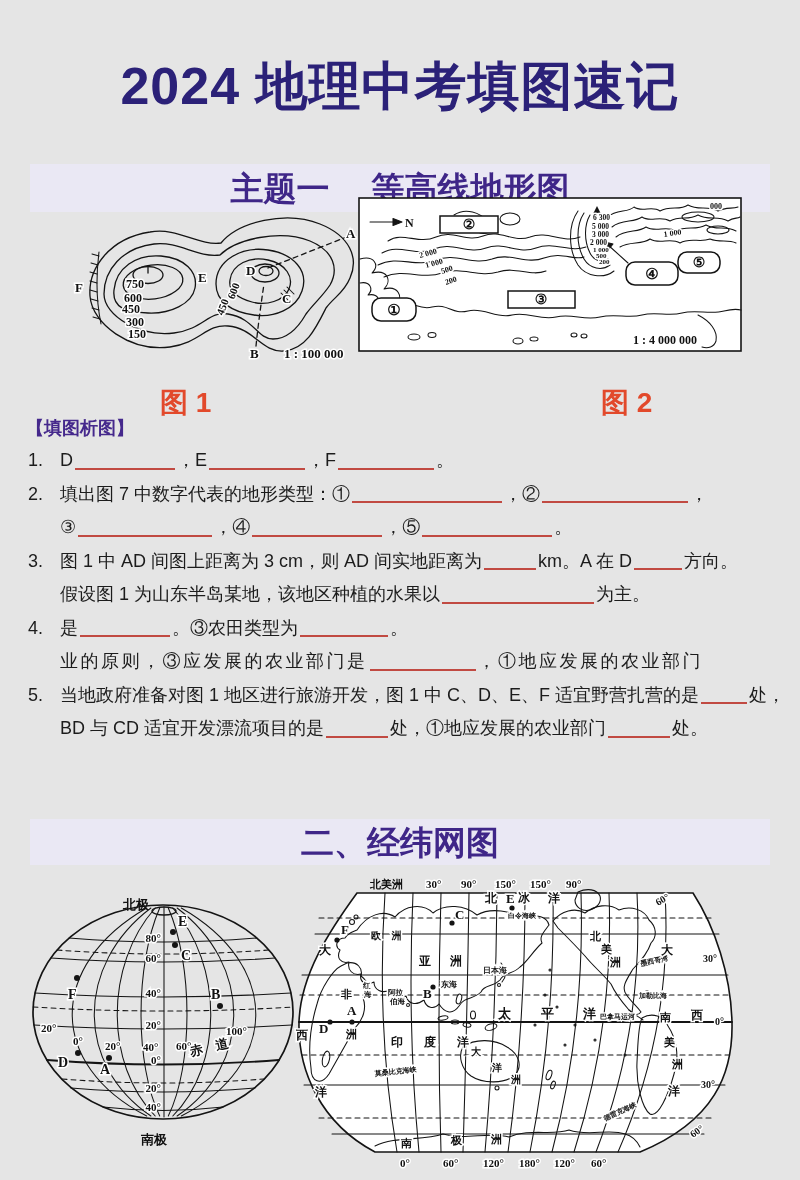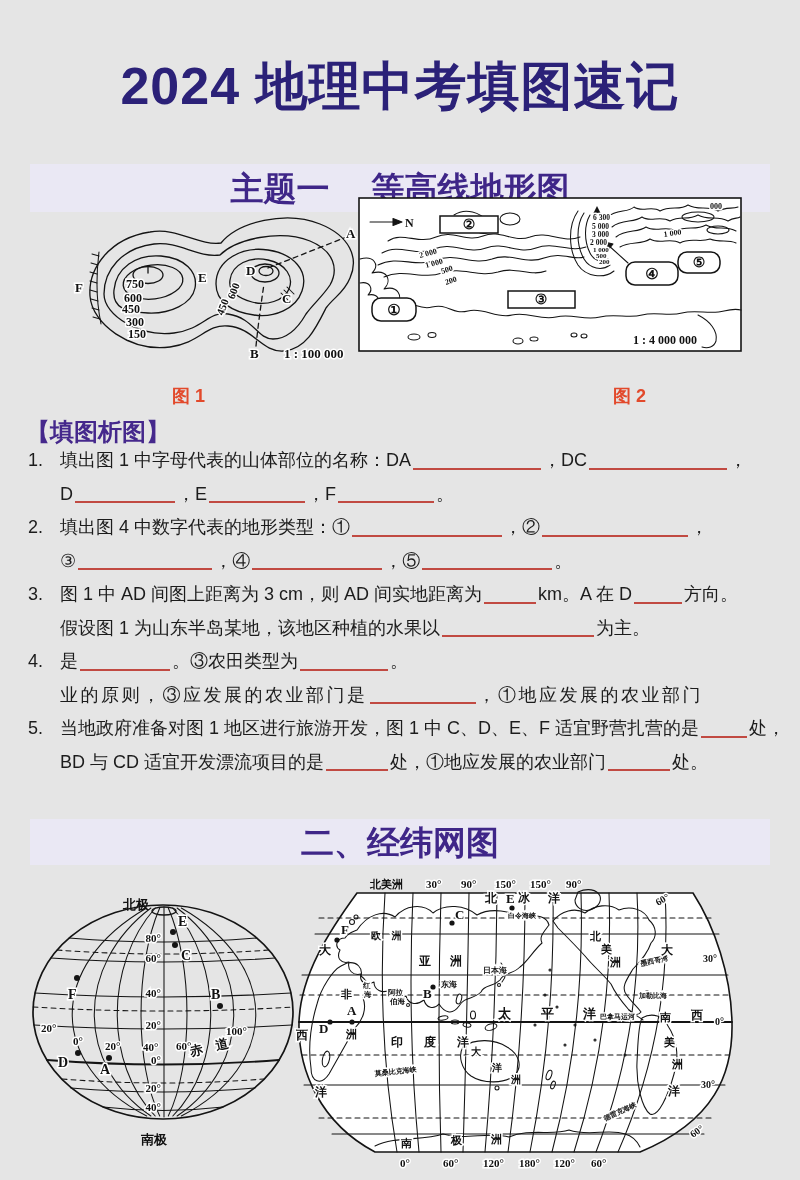--- a/index.html
+++ b/index.html
@@ -5,24 +5,24 @@
   html,body{margin:0;padding:0;background:#fff;}
   .page{position:relative;width:800px;height:1180px;background:#e5e5e5;overflow:hidden;
         font-family:"Liberation Sans",sans-serif;color:#1c1c1c;}
   .title{position:absolute;top:52px;left:0;width:100%;text-align:center;
          font-size:52px;font-weight:bold;color:#2b2178;letter-spacing:1px;}
   .banner{position:absolute;left:30px;right:30px;height:48px;background:#eae8f4;
           color:#3f2688;font-size:33px;font-weight:bold;text-align:center;line-height:50px;}
   #banner1{top:140px;margin-top:24px;}
   #banner2{top:819px;height:46px;line-height:48px;}
   .fig{position:absolute;}
-  .caption{position:absolute;color:#e2492b;font-weight:bold;font-size:18px;margin-left:12px;}
+  .caption{position:absolute;color:#e2492b;font-weight:bold;font-size:28px;}
   #cap1{left:160px;top:384px;}
   #cap2{left:601px;top:384px;}
-  .sec-heading{position:absolute;left:26px;top:416px;font-size:24px;font-weight:bold;color:#45288c;}
+  .sec-heading{position:absolute;left:26px;top:416px;font-size:18px;font-weight:bold;color:#45288c;}
   .questions{position:absolute;left:28px;top:444px;right:10px;}
   .q{display:flex;align-items:flex-start;}
   .q-num{width:32px;flex:none;font-size:18px;line-height:33.5px;}
   .q-body{flex:1;}
   .q-line{font-size:18px;line-height:33.5px;white-space:nowrap;}
   .q-text.ls{letter-spacing:2.5px;}
   .blank{display:inline-block;border-bottom:2px solid #c14a42;height:1em;
          vertical-align:-0.22em;margin:0 2px;}
   svg{overflow:visible;display:block;}
   .ln{fill:none;stroke:#141414;stroke-width:1.3;stroke-linejoin:round;stroke-linecap:round;}
@@ -167,28 +167,27 @@
 
   <div class="caption" id="cap1">图 1</div>
   <div class="caption" id="cap2">图 2</div>
 
   <div class="sec-heading">【填图析图】</div>
 
   <div class="questions">
       <div class="q">
         <div class="q-num">1.</div>
         <div class="q-body">
-          <div class="q-line"><span class="q-text">填出图 1 中字母代表的山体部位的名称：DA</span><span class="blank" style="width: 128px;"></span><span class="q-text">，DC</span><span class="blank" style="width: 138px;"></span><span class="q-text">，</span></div>
           <div class="q-line"><span class="q-text">D</span><span class="blank" style="width: 100px;"></span><span class="q-text">，E</span><span class="blank" style="width: 96px;"></span><span class="q-text">，F</span><span class="blank" style="width: 96px;"></span><span class="q-text">。</span></div>
         </div>
       </div>
       <div class="q">
         <div class="q-num">2.</div>
         <div class="q-body">
-          <div class="q-line"><span class="q-text">填出图 4 中数字代表的地形类型：①</span><span class="blank" style="width: 150px;"></span><span class="q-text">，②</span><span class="blank" style="width: 146px;"></span><span class="q-text">，</span></div>
+          <div class="q-line"><span class="q-text">填出图 7 中数字代表的地形类型：①</span><span class="blank" style="width: 150px;"></span><span class="q-text">，②</span><span class="blank" style="width: 146px;"></span><span class="q-text">，</span></div>
           <div class="q-line"><span class="q-text">③</span><span class="blank" style="width: 134px;"></span><span class="q-text">，④</span><span class="blank" style="width: 130px;"></span><span class="q-text">，⑤</span><span class="blank" style="width: 130px;"></span><span class="q-text">。</span></div>
         </div>
       </div>
       <div class="q">
         <div class="q-num">3.</div>
         <div class="q-body">
           <div class="q-line"><span class="q-text">图 1 中 AD 间图上距离为 3 cm，则 AD 间实地距离为</span><span class="blank" style="width: 52px;"></span><span class="q-text">km。A 在 D</span><span class="blank" style="width: 48px;"></span><span class="q-text">方向。</span></div>
           <div class="q-line"><span class="q-text">假设图 1 为山东半岛某地，该地区种植的水果以</span><span class="blank" style="width: 152px;"></span><span class="q-text">为主。</span></div>
         </div>
       </div>

